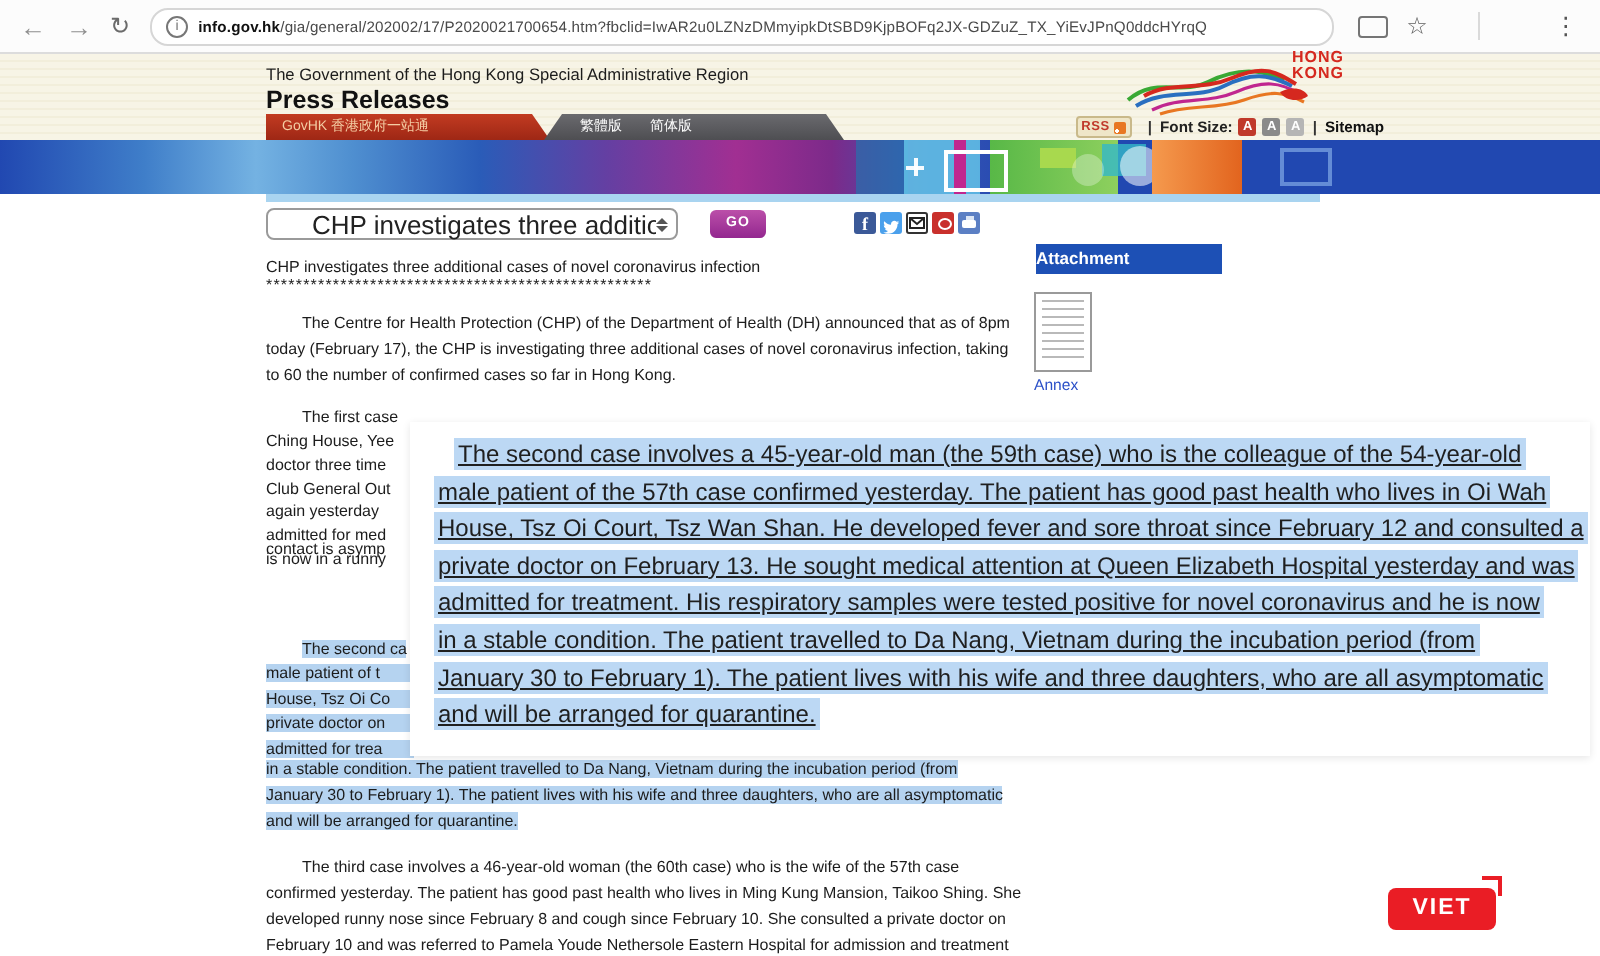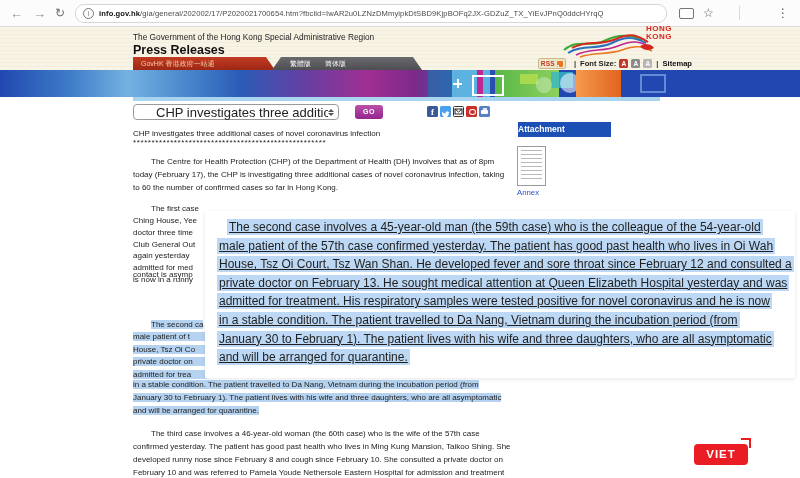--- a/index.html
+++ b/index.html
@@ -223,21 +223,21 @@
 
   <div class="abs attach-head">Attachment</div>
   <div class="abs annex-thumb">
       <div class="annex-lines"></div>
     </div>
   <div class="abs annex-link">Annex</div>
 
   <div class="abs btxt a-title">CHP investigates three additional cases of novel coronavirus infection</div>
   <div class="abs a-stars">****************************************************</div>
 
-  <div class="ln btxt ind" style="top:157px">The Centre for Health Protection (CHP) of the Department of Health (DH) involves that as of 8pm</div>
+  <div class="ln btxt ind" style="top:157px">The Centre for Health Protection (CHP) of the Department of Health (DH) announced that as of 8pm</div>
   <div class="ln btxt" style="top:170px">today (February 17), the CHP is investigating three additional cases of novel coronavirus infection, taking</div>
   <div class="ln btxt" style="top:183px">to 60 the number of confirmed cases so far in Hong Kong.</div>
 
   <div class="ln btxt frag ind" style="top:204px">The first case</div>
   <div class="ln btxt frag" style="top:216px">Ching House, Yee</div>
   <div class="ln btxt frag" style="top:228px">doctor three time</div>
   <div class="ln btxt frag" style="top:240px">Club General Out</div>
   <div class="ln btxt frag" style="top:251px">again yesterday</div>
   <div class="ln btxt frag" style="top:263px">admitted for med</div>
   <div class="ln btxt frag" style="top:275px">is now in a runny</div>

